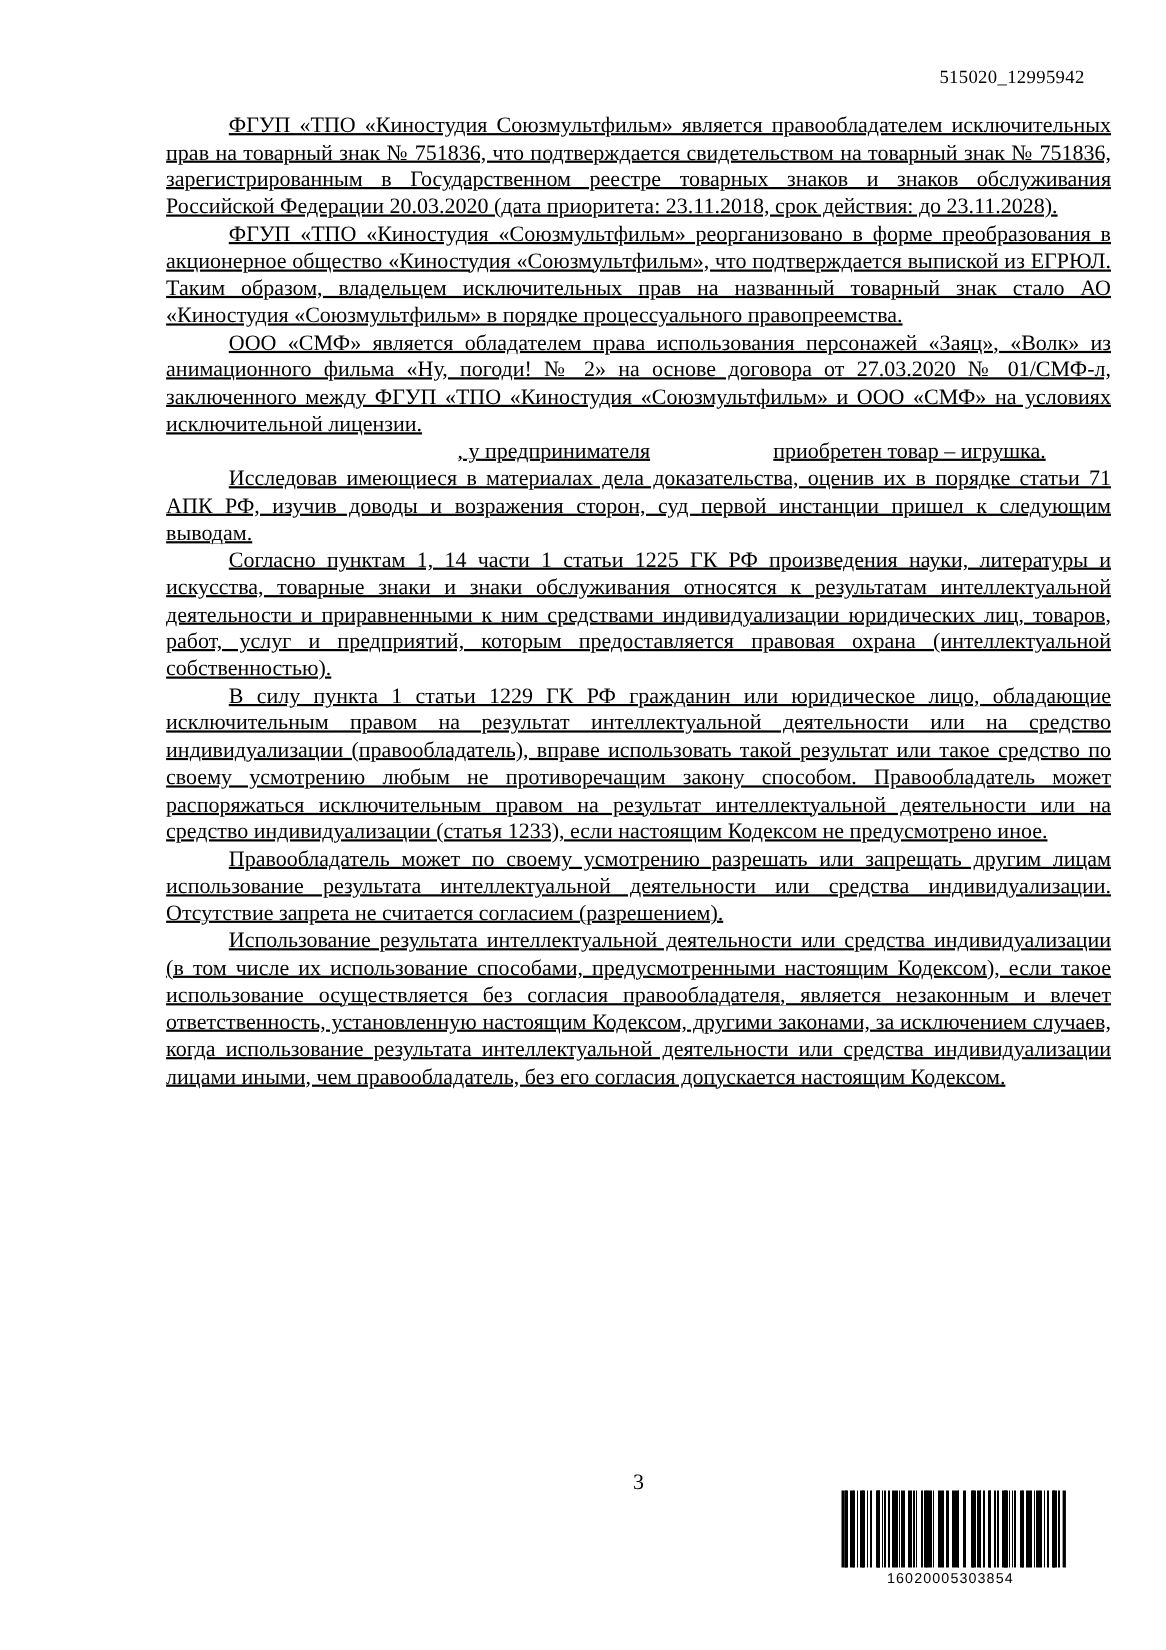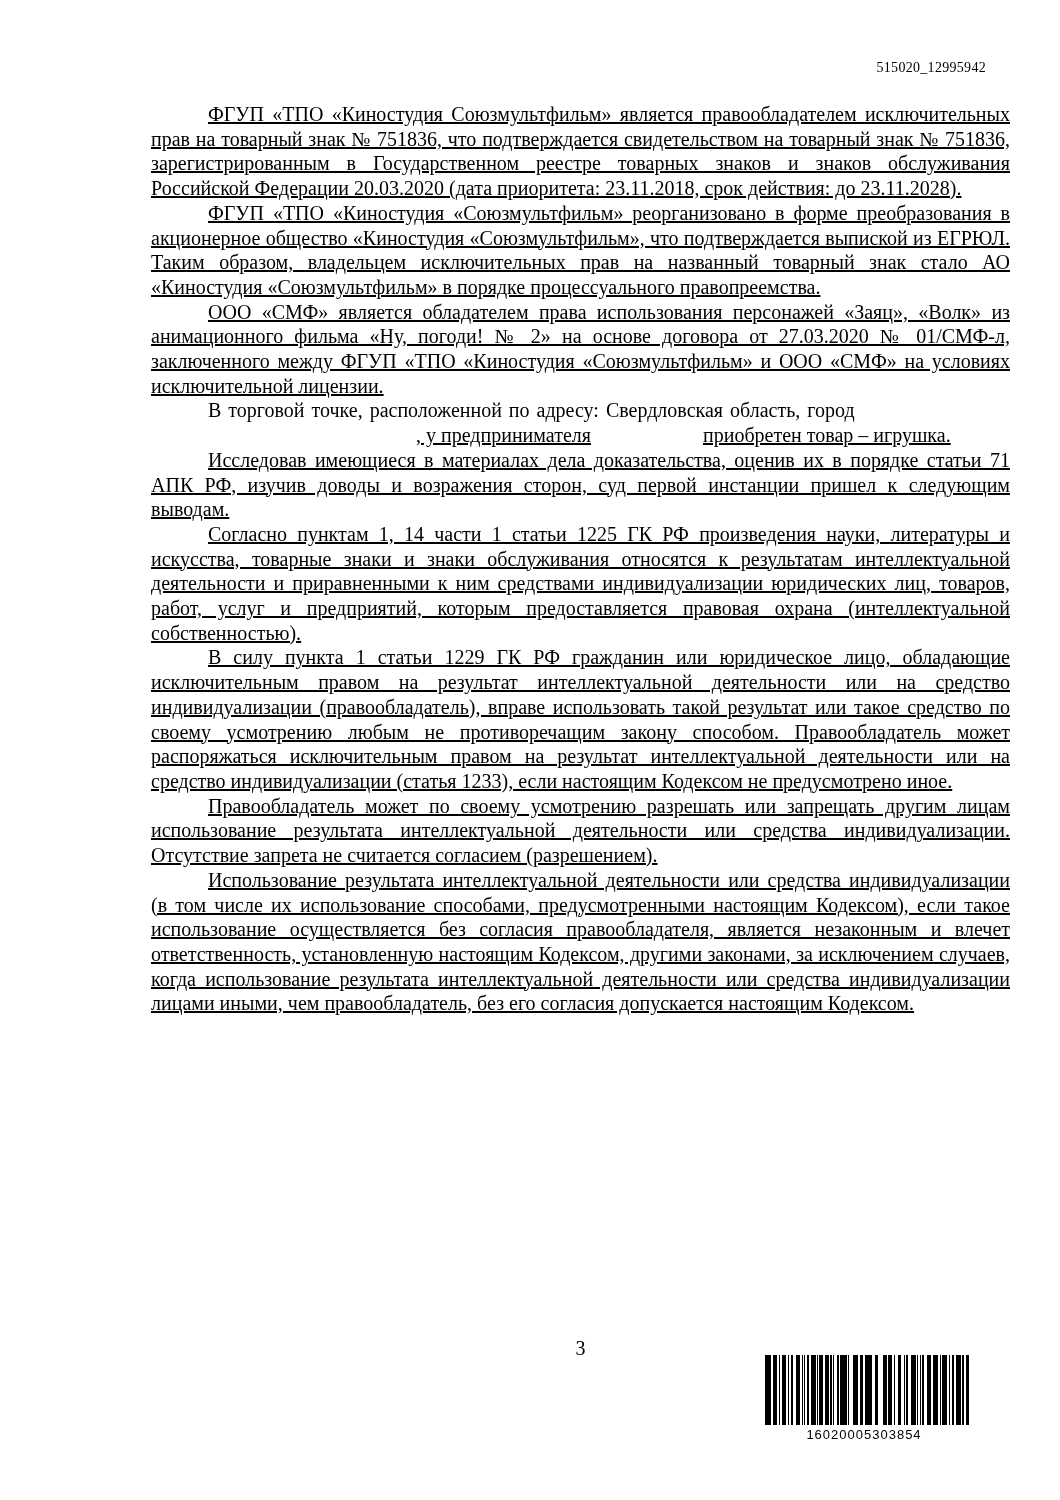--- a/index.html
+++ b/index.html
@@ -10,21 +10,21 @@
     height:1500px;
     background:#ffffff;
     color:#000;
     font-family:"Liberation Serif", serif;
     overflow:hidden;
   }
   .doc-header {
     position:absolute;
     top:60px;
     right:74px;
-    font-size:14px;
+    font-size:17px;
     letter-spacing:0.3px;
     white-space:nowrap;
   }
   .body-text {
     position:absolute;
     top:102px;
     left:151px;
     width:859px;
     font-size:20px;
     line-height:24.7px;
@@ -85,21 +85,20 @@
 <div class="page">
 
   <div class="doc-header">515020_12995942</div>
 
   <div class="body-text">
     <p>ФГУП «ТПО «Киностудия Союзмультфильм» является правообладателем исключительных прав на товарный знак № 751836, что подтверждается свидетельством на товарный знак № 751836, зарегистрированным в Государственном реестре товарных знаков и знаков обслуживания Российской Федерации 20.03.2020 (дата приоритета: 23.11.2018, срок действия: до 23.11.2028).</p>
     <p>ФГУП «ТПО «Киностудия «Союзмультфильм» реорганизовано в форме преобразования в акционерное общество «Киностудия «Союзмультфильм», что подтверждается выпиской из ЕГРЮЛ. Таким образом, владельцем исключительных прав на названный товарный знак стало АО «Киностудия «Союзмультфильм» в порядке процессуального правопреемства.</p>
     <p>ООО «СМФ» является обладателем права использования персонажей «Заяц», «Волк» из анимационного фильма «Ну, погоди! № 2» на основе договора от 27.03.2020 № 01/СМФ-л, заключенного между ФГУП «ТПО «Киностудия «Союзмультфильм» и ООО «СМФ» на условиях исключительной лицензии.</p>
 
     <div class="purchase-par">
-      <div class="purchase-line1">В торговой точке, расположенной по адресу: Свердловская область, город</div>
       <div class="purchase-line2"><span class="gap gap-city"></span><span>, у предпринимателя</span><span class="gap gap-name"></span><span>приобретен товар – игрушка.</span></div>
     </div>
 
     <p>Исследовав имеющиеся в материалах дела доказательства, оценив их в порядке статьи 71 АПК РФ, изучив доводы и возражения сторон, суд первой инстанции пришел к следующим выводам.</p>
     <p>Согласно пунктам 1, 14 части 1 статьи 1225 ГК РФ произведения науки, литературы и искусства, товарные знаки и знаки обслуживания относятся к результатам интеллектуальной деятельности и приравненными к ним средствами индивидуализации юридических лиц, товаров, работ, услуг и предприятий, которым предоставляется правовая охрана (интеллектуальной собственностью).</p>
     <p>В силу пункта 1 статьи 1229 ГК РФ гражданин или юридическое лицо, обладающие исключительным правом на результат интеллектуальной деятельности или на средство индивидуализации (правообладатель), вправе использовать такой результат или такое средство по своему усмотрению любым не противоречащим закону способом. Правообладатель может распоряжаться исключительным правом на результат интеллектуальной деятельности или на средство индивидуализации (статья 1233), если настоящим Кодексом не предусмотрено иное.</p>
     <p>Правообладатель может по своему усмотрению разрешать или запрещать другим лицам использование результата интеллектуальной деятельности или средства индивидуализации. Отсутствие запрета не считается согласием (разрешением).</p>
     <p>Использование результата интеллектуальной деятельности или средства индивидуализации (в том числе их использование способами, предусмотренными настоящим Кодексом), если такое использование осуществляется без согласия правообладателя, является незаконным и влечет ответственность, установленную настоящим Кодексом, другими законами, за исключением случаев, когда использование результата интеллектуальной деятельности или средства индивидуализации лицами иными, чем правообладатель, без его согласия допускается настоящим Кодексом.</p>
   </div>
 

